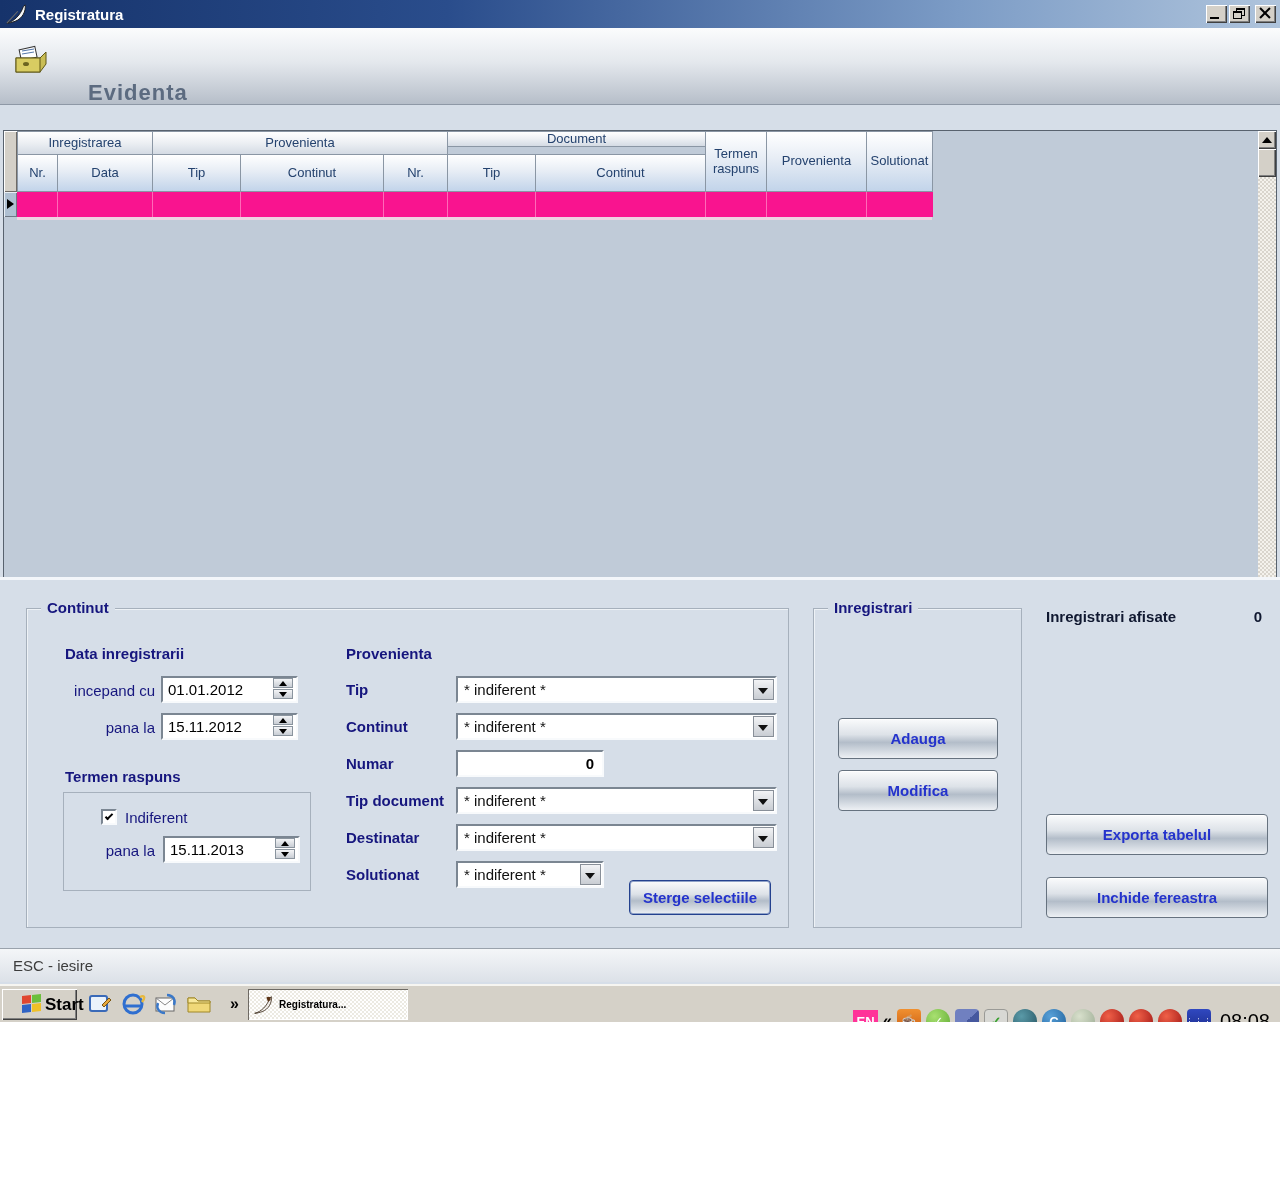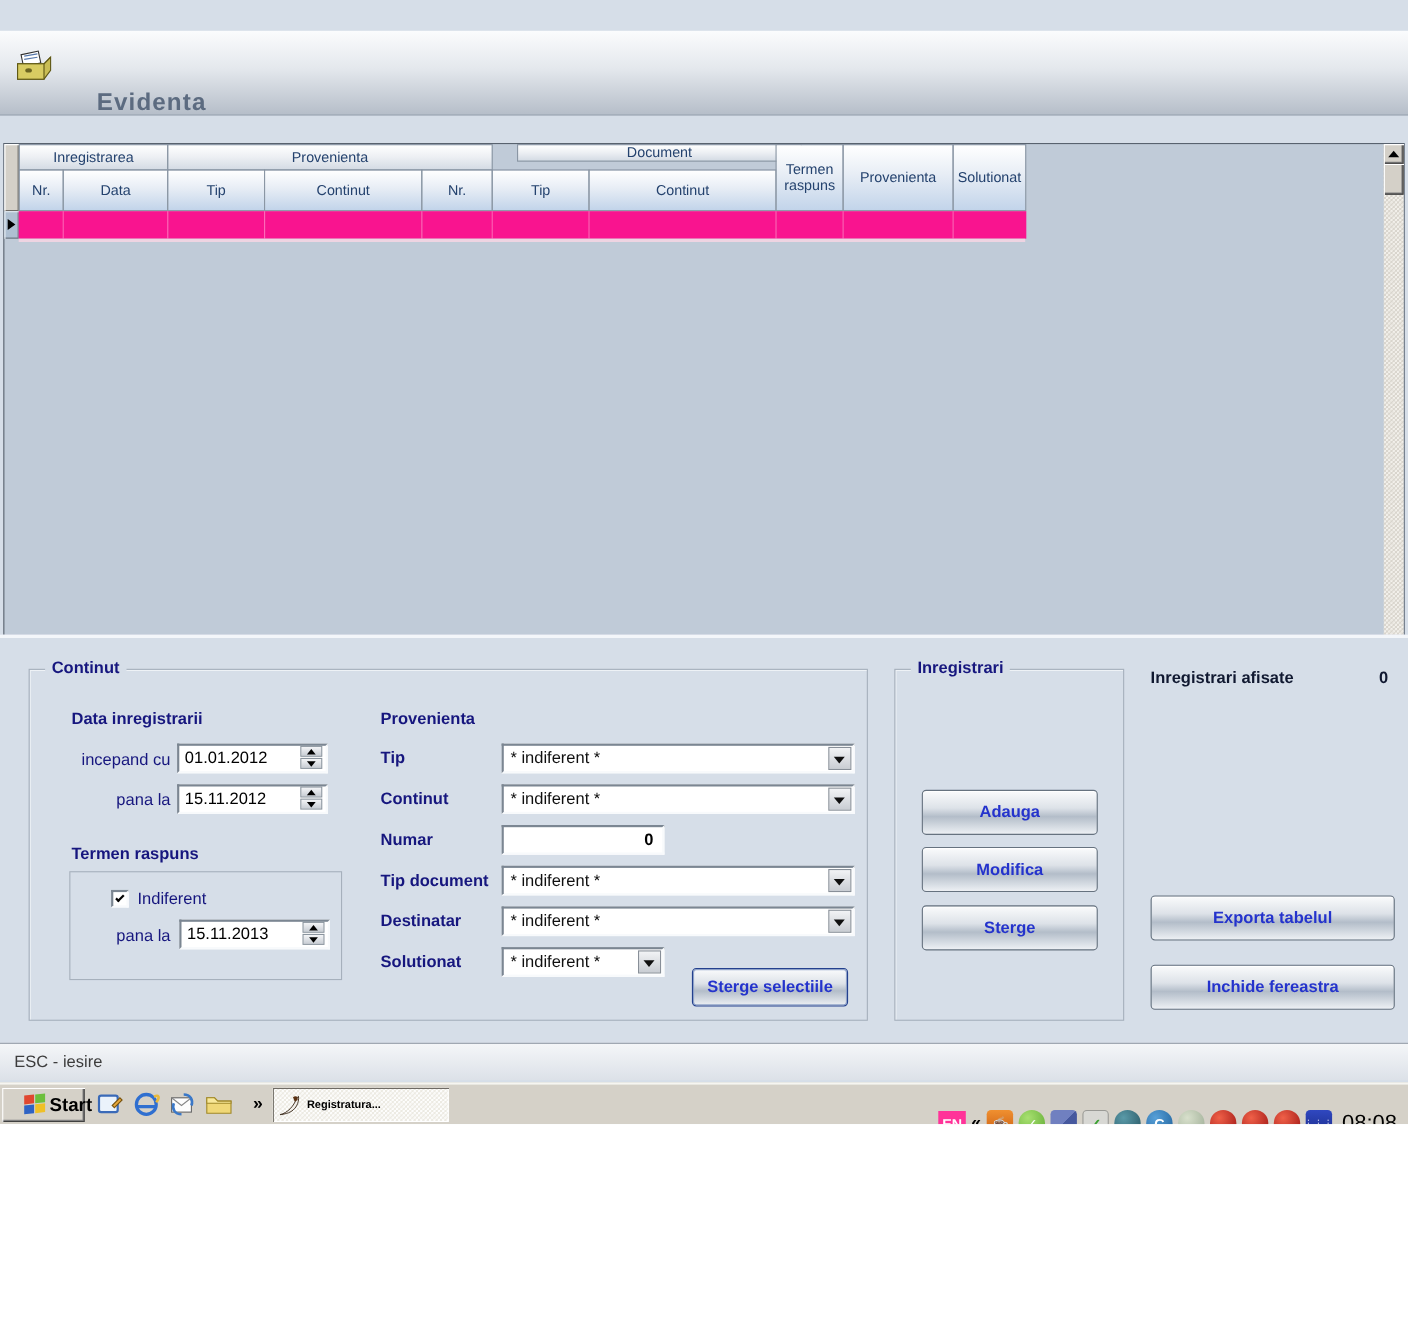--- a/index.html
+++ b/index.html
@@ -144,41 +144,61 @@
   .badge { position:absolute; bottom:-1px; left:3px; font-size:7px; color:#FFE000; font-weight:bold; }
   .clock { font-size:20px; color:#000; margin:0 8px 0 4px; }
 
   .belowwhite { position:absolute; left:0; top:1022px; width:1280px; height:178px; background:#FFFFFF; }
 </style>
 </head>
 <body>
 
 <div class="screen">
 
+  <div class="titlebar">
+    <svg class="appicon" viewBox="0 0 24 24">
+      <path d="M2 22 C10 20 17 13 20 4 L22 2 C23 9 19 17 11 20 C8 21 4 22 2 22 Z" fill="#F4F6F8" stroke="#1A1A1A" stroke-width="1"></path>
+      <path d="M2 22 L14 9" stroke="#6A6A6A" stroke-width="1.2" fill="none"></path>
+    </svg>
+    <span class="title">Registratura</span>
+    <div class="winbtns">
+      <div class="winbtn">
+          <div class="glyph-min"></div>
+        </div>
+      <div class="winbtn">
+          <div class="glyph-rest1"></div>
+          <div class="glyph-rest2"></div>
+        </div>
+      <div class="winbtn close">
+          <div class="glyph-x1"></div>
+          <div class="glyph-x2"></div>
+        </div>
+    </div>
+  </div>
 
   <div class="headerband">
     <svg class="cardicon" width="40" height="40" viewBox="0 0 40 40">
       <rect x="8" y="8" width="16" height="11" fill="#FFFFFF" stroke="#333" transform="rotate(-12 16 13)"></rect>
       <line x1="10" y1="11" x2="22" y2="9" stroke="#5577AA" stroke-width="1"></line>
       <line x1="10" y1="14" x2="22" y2="12" stroke="#5577AA" stroke-width="1"></line>
       <polygon points="4,18 28,18 34,12 34,24 28,32 4,32" fill="#C9BD55" stroke="#5E5714"></polygon>
       <rect x="4" y="18" width="24" height="14" fill="#D8CC62" stroke="#5E5714"></rect>
       <ellipse cx="14" cy="24" rx="3" ry="2" fill="#6B6420"></ellipse>
       <line x1="28" y1="18" x2="34" y2="12" stroke="#5E5714"></line>
     </svg>
     <span class="pagetitle">Evidenta</span>
   </div>
 
   <div class="gridwrap">
 
     <div class="selhdr"></div>
 
     <div class="hcell gcell" style="left:13px;top:0;width:136px;height:24px">Inregistrarea</div>
     <div class="hcell gcell" style="left:148px;top:0;width:296px;height:24px">Provenienta</div>
-    <div class="hcell gcell" style="left:466px;top:0;width:259px;height:16px">Document</div>
+    <div class="hcell gcell" style="left:443px;top:0;width:259px;height:16px">Document</div>
 
     <div class="hcell" style="left:13px;top:23px;width:41px;height:38px">Nr.</div>
     <div class="hcell" style="left:53px;top:23px;width:96px;height:38px">Data</div>
     <div class="hcell" style="left:148px;top:23px;width:89px;height:38px">Tip</div>
     <div class="hcell" style="left:236px;top:23px;width:144px;height:38px">Continut</div>
     <div class="hcell" style="left:379px;top:23px;width:65px;height:38px">Nr.</div>
     <div class="hcell" style="left:443px;top:23px;width:89px;height:38px">Tip</div>
     <div class="hcell" style="left:531px;top:23px;width:171px;height:38px">Continut</div>
 
     <div class="hcell" style="left:701px;top:0;width:62px;height:61px;padding:0 2px">Termen raspuns</div>
@@ -300,21 +320,20 @@
           </div>
       </div>
 
       <div class="btn3d btn-clear" style="left:602px;top:271px;width:142px;height:35px">Sterge selectiile</div>
     </div>
 
     <div class="groupbox" style="left:813px;top:28px;width:209px;height:320px">
       <span class="legend">Inregistrari</span>
       <div class="btn3d" style="left:24px;top:109px;width:160px;height:41px">Adauga</div>
       <div class="btn3d" style="left:24px;top:161px;width:160px;height:41px">Modifica</div>
-      <div class="btn3d" style="left:24px;top:214px;width:160px;height:41px">Sterge</div>
     </div>
 
     <div class="summaryrow" style="top:28px">
       <span>Inregistrari afisate</span>
       <span>0</span>
     </div>
     <div class="btn3d" style="left:1046px;top:297px;width:222px;height:41px">Inchide fereastra</div>
     <div class="btn3d" style="left:1046px;top:234px;width:222px;height:41px">Exporta tabelul</div>
   </div>
 

